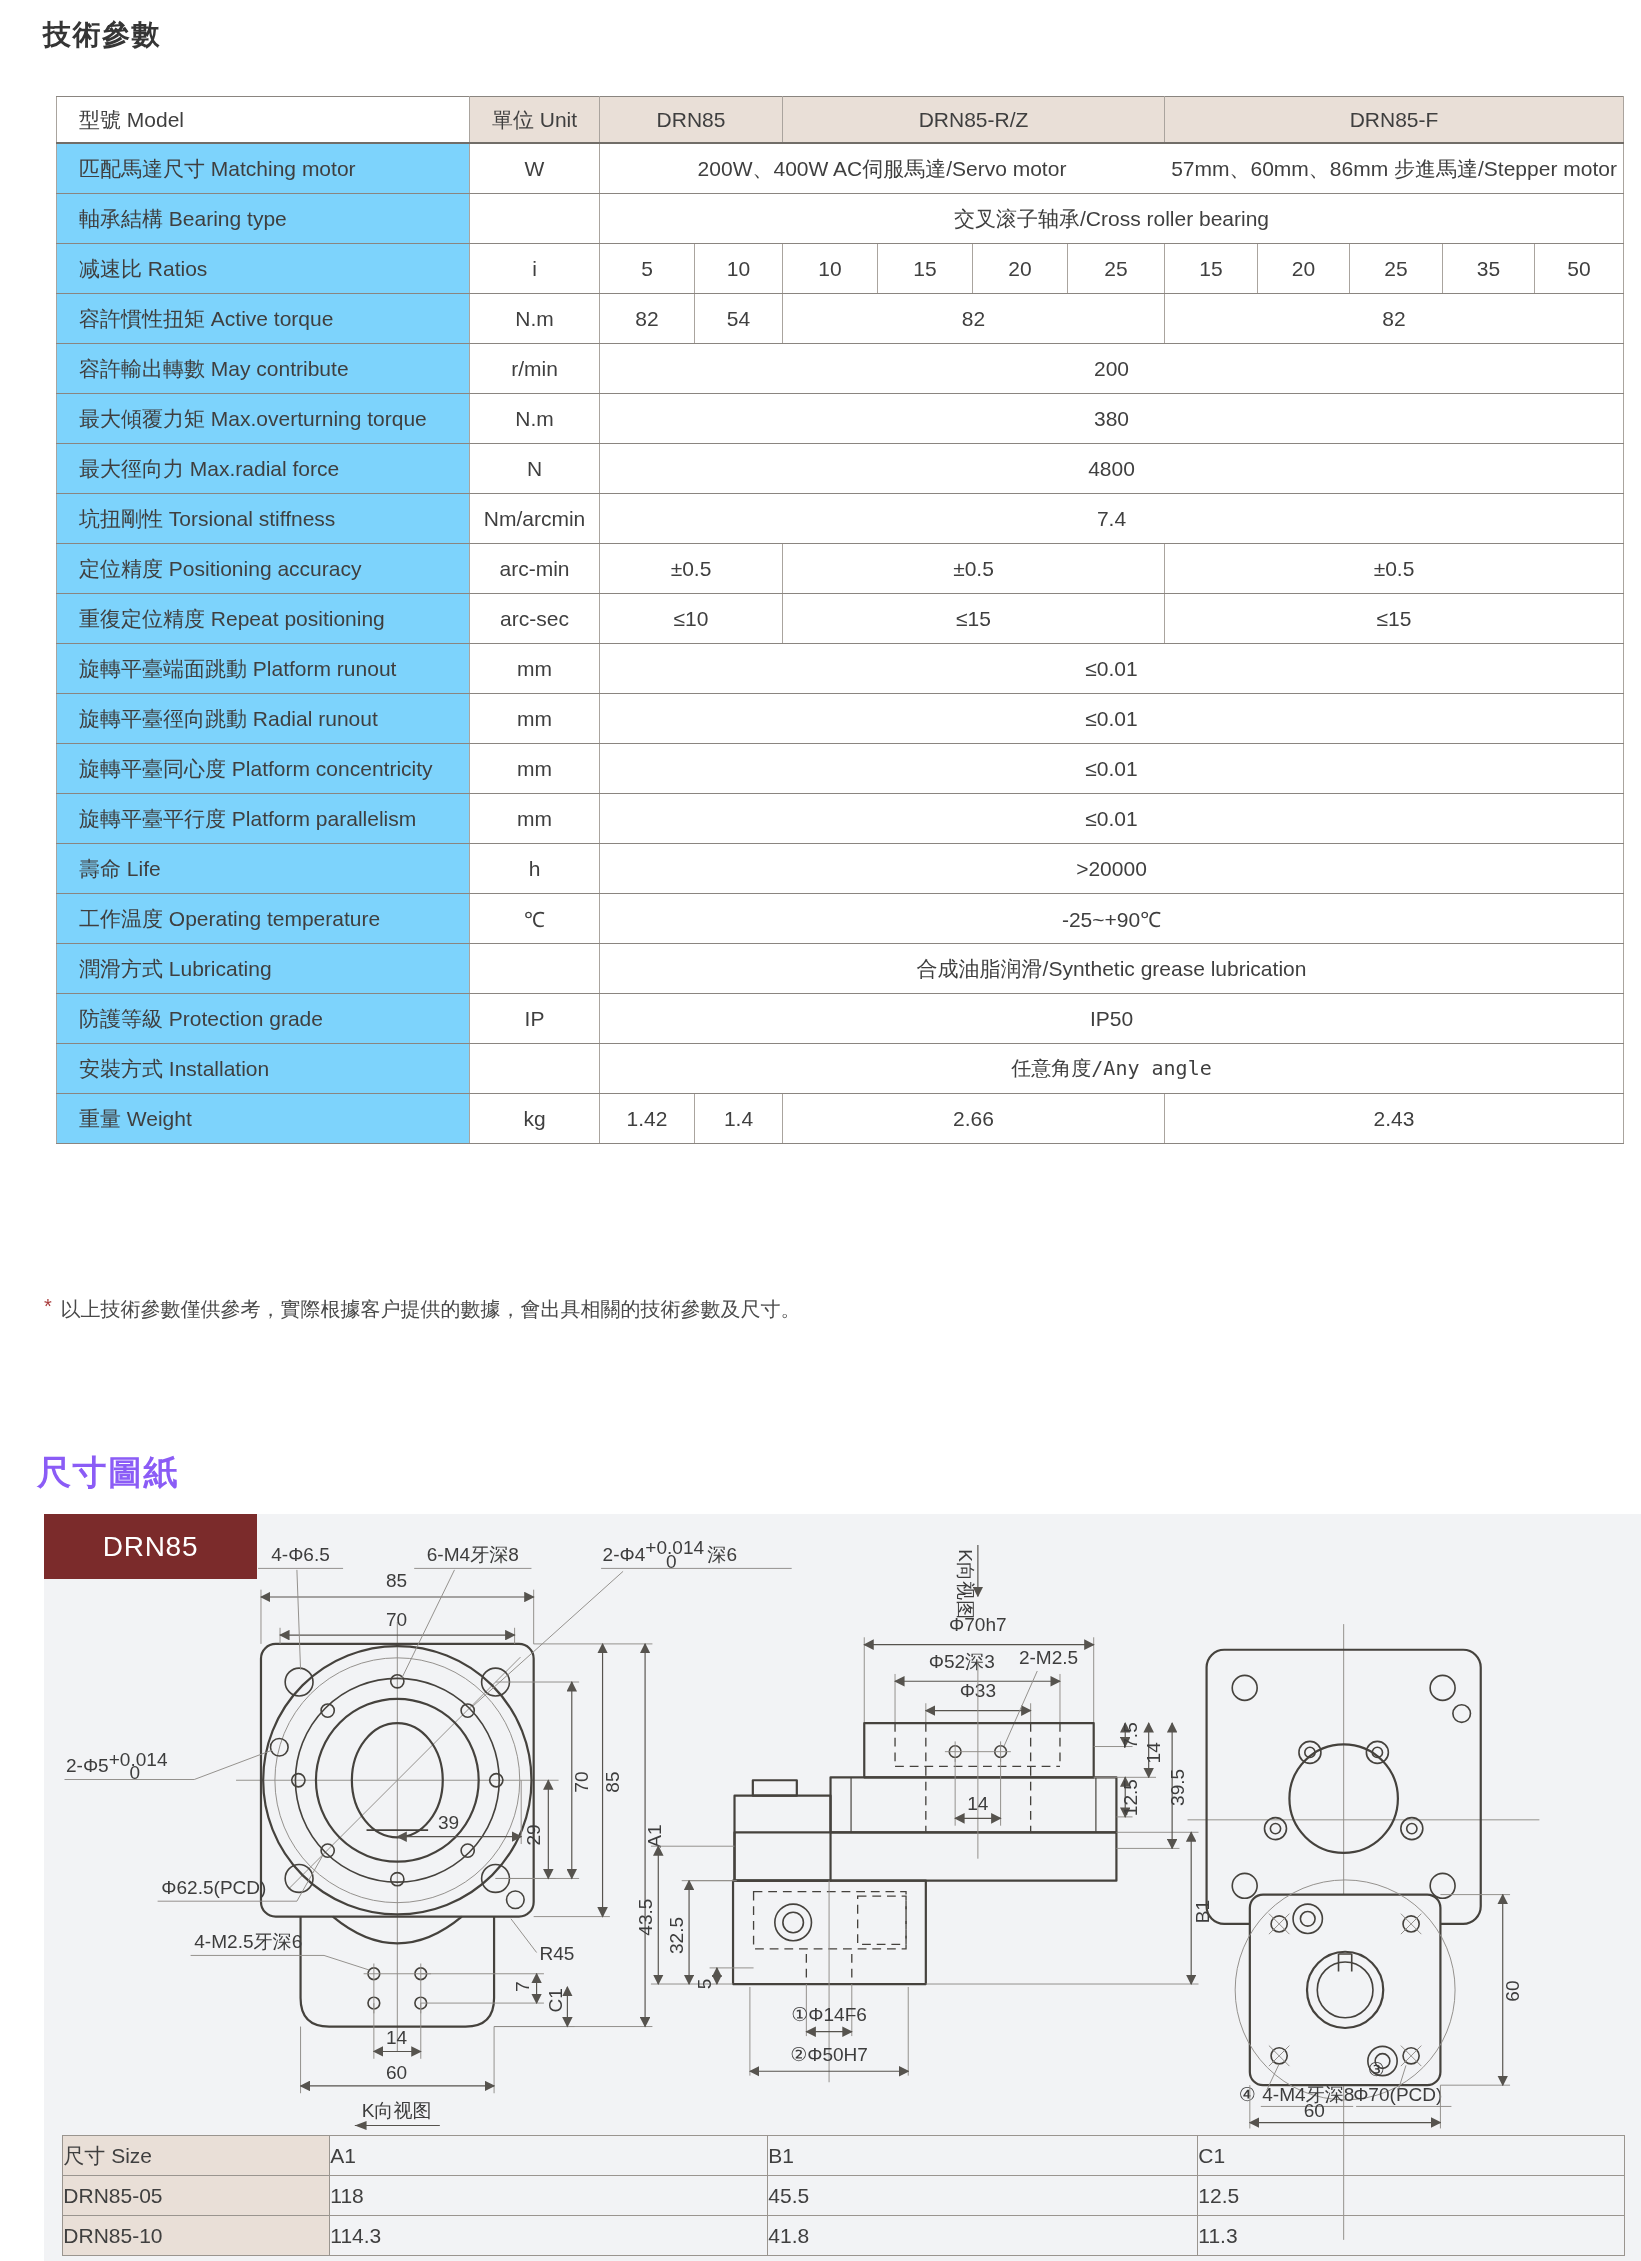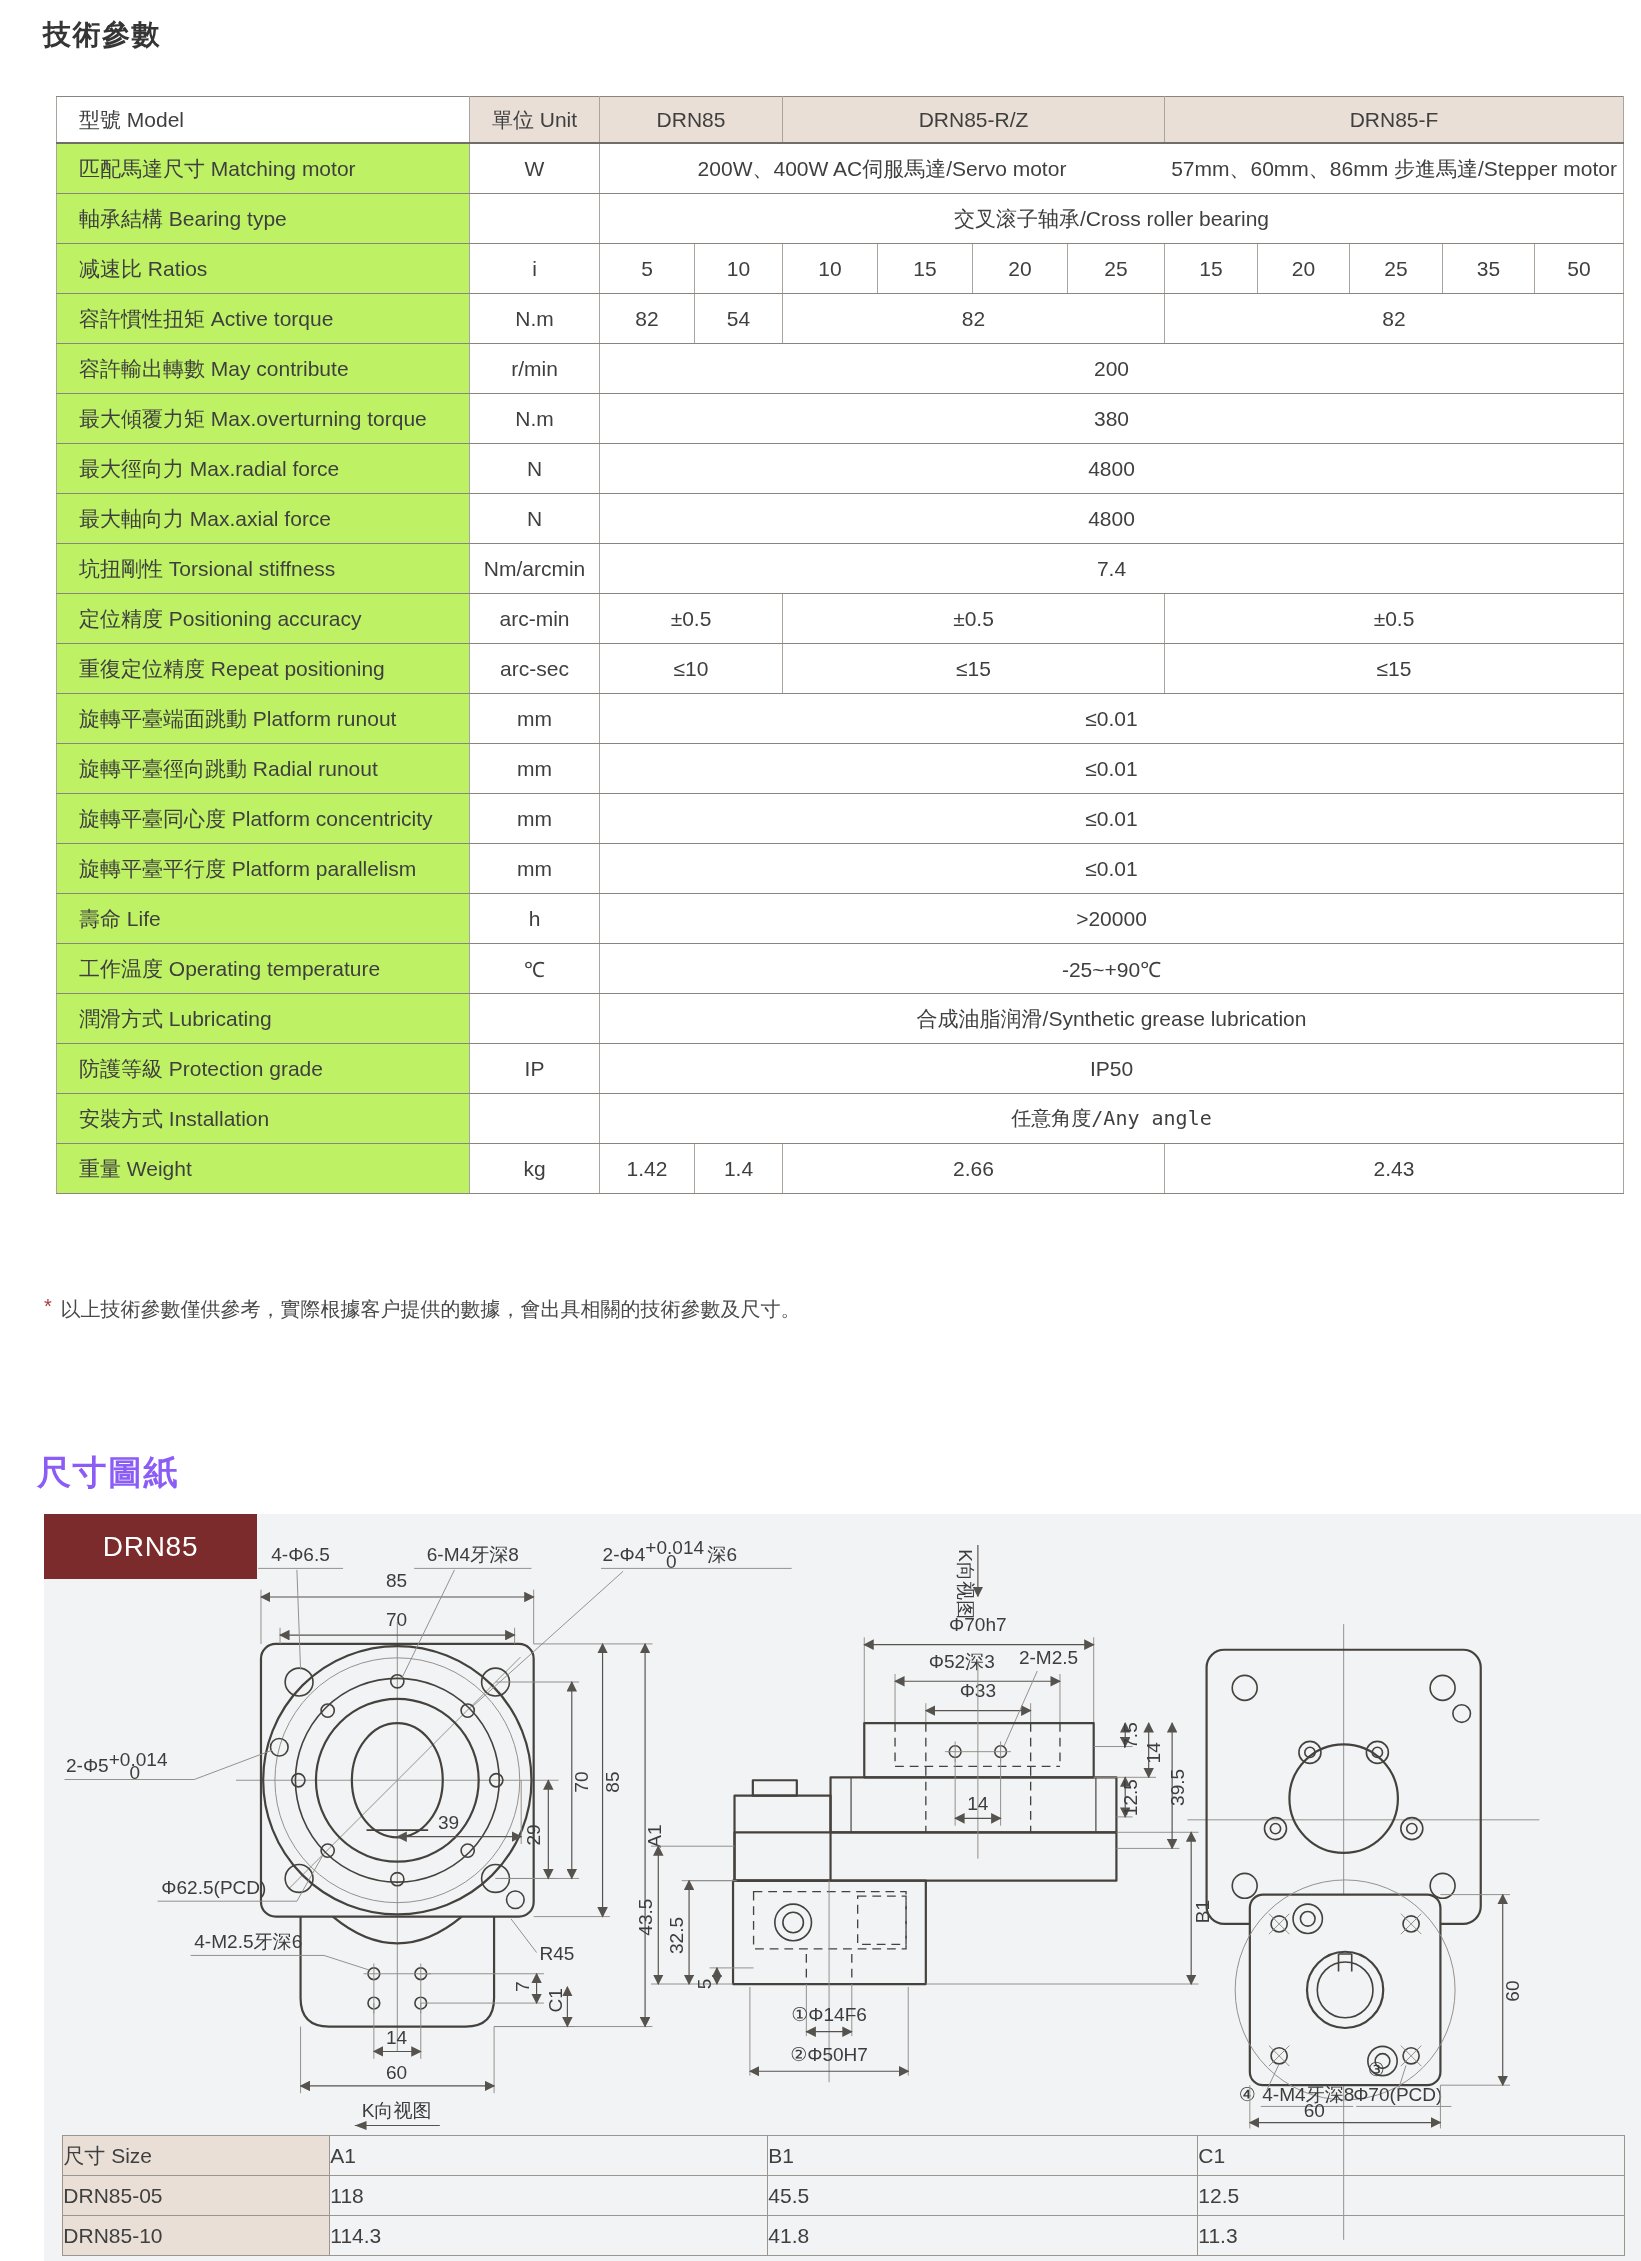--- a/index.html
+++ b/index.html
@@ -10,21 +10,21 @@
   #section2-title{left:37px;top:1450px;font-size:34px;font-weight:bold;color:#8b5cf6;letter-spacing:1.5px;}
 
   
   table{border-collapse:collapse;table-layout:fixed;}
   #spec{left:56px;top:96px;width:1391px;}
   #spec td{border:0.7px solid #aaa49e;border-top:1.5px solid #8a8580;border-bottom:1.5px solid #8a8580;
            height:49px;text-align:center;font-size:21px;color:#3f3f3f;padding:0;overflow:hidden;white-space:nowrap;}
   #spec{border:1.5px solid #716d68;}
   #spec tr.hd td{height:45px;background:#e9dfd7;border-bottom:2.2px solid #716d68;}
   #spec tr.hd td.whead{background:#ffffff;text-align:left;padding-left:22px;}
-  #spec td.lbl{background:#bef264;text-align:left;padding-left:22px;}
+  #spec td.lbl{background:#7dd3fc;text-align:left;padding-left:22px;}
   #spec td.nd{border-right:0.7px solid transparent;}
   #spec td.ndl{border-left:0.7px solid transparent;}
   #spec td.mono{font-family:"DejaVu Sans Mono",monospace;font-size:20px;}
 
   
   #footnote{left:44px;top:1296px;font-size:20px;color:#4a4a4a;}
   #footnote .star{color:#a93c3c;font-size:20px;margin-right:8.8px;position:relative;top:-2.9px;}
 
   
   #panel{left:44px;top:1514px;width:1598px;height:748px;background:#f2f3f5;}
@@ -115,25 +115,20 @@
         <td>r/min</td>
         <td colspan="11">200</td>
       </tr>
       <tr>
         <td class="lbl">最大傾覆力矩 Max.overturning torque</td>
         <td>N.m</td>
         <td colspan="11">380</td>
       </tr>
       <tr>
         <td class="lbl">最大徑向力 Max.radial force</td>
-        <td>N</td>
-        <td colspan="11">4800</td>
-      </tr>
-      <tr>
-        <td class="lbl">最大軸向力 Max.axial force</td>
         <td>N</td>
         <td colspan="11">4800</td>
       </tr>
       <tr>
         <td class="lbl">坑扭剛性 Torsional stiffness</td>
         <td>Nm/arcmin</td>
         <td colspan="11">7.4</td>
       </tr>
       <tr>
         <td class="lbl">定位精度 Positioning accuracy</td>

